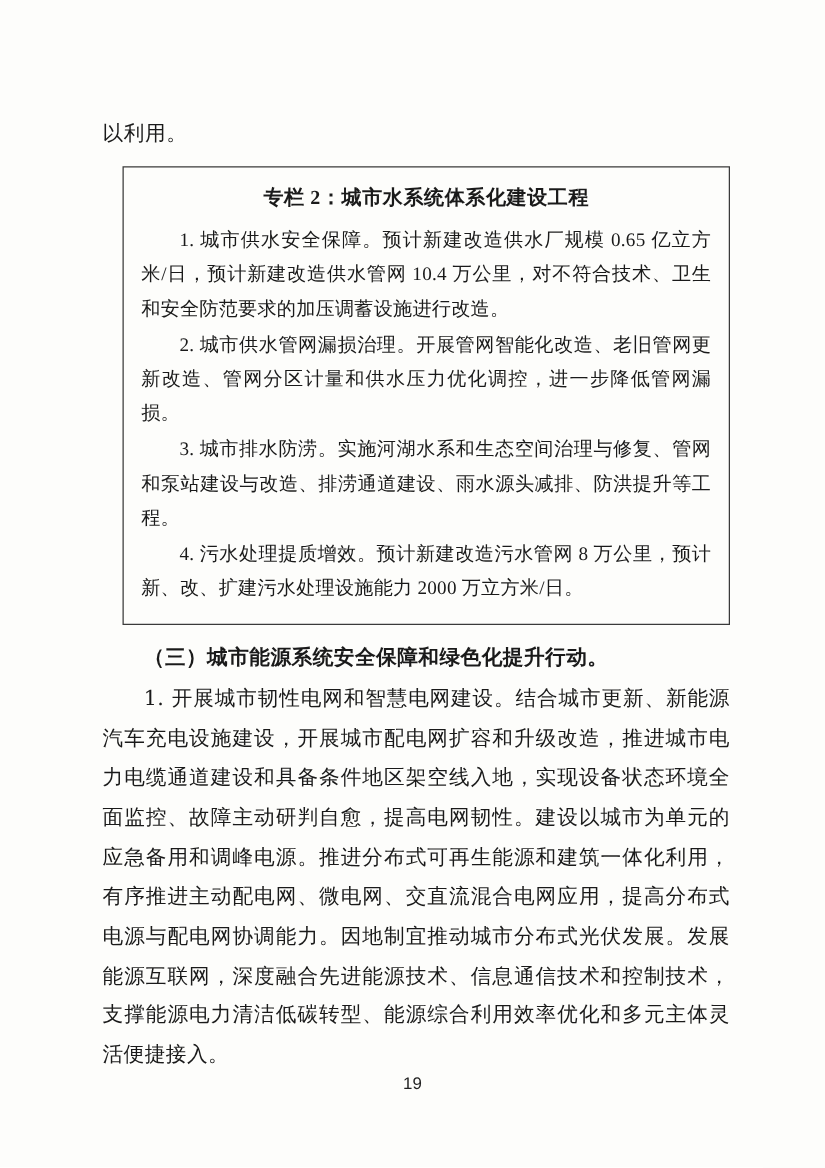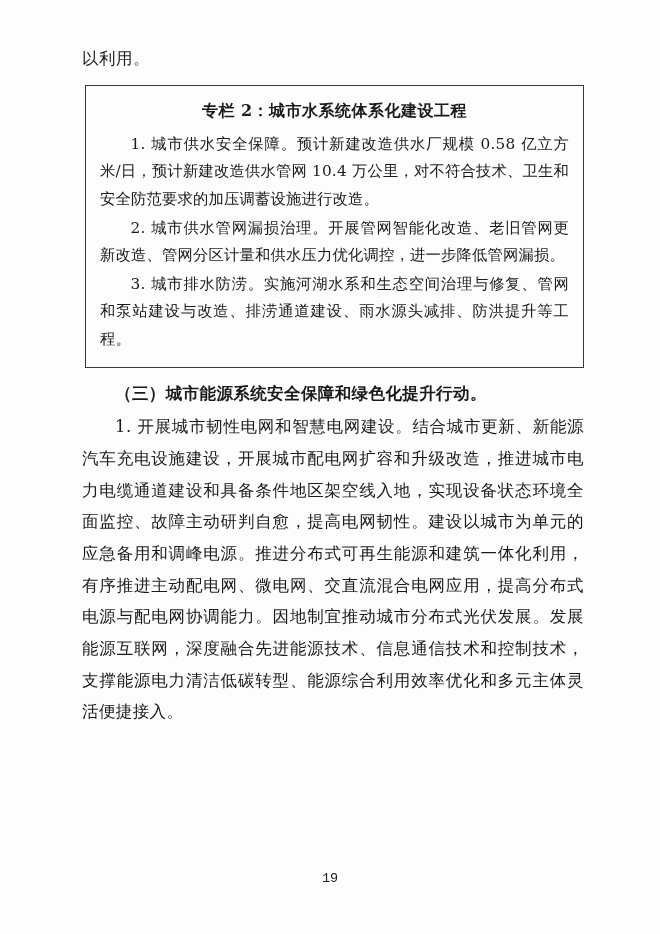--- a/index.html
+++ b/index.html
@@ -11,34 +11,35 @@
     width: 660px;
     height: 934px;
     font-family: "DejaVu Serif", serif;
     color: #1a1a1a;
   }
   .page {
     position: relative;
     width: 660px;
     height: 934px;
     box-sizing: border-box;
-    padding: 44px 76px 40px 82px;
+    padding: 92px 76px 40px 82px;
     background: #fdfdfb;
   }
   .lead-line {
     font-size: 16.5px;
     line-height: 1.85;
     letter-spacing: 0.5px;
     margin: 0 0 10px 0;
   }
   .callout {
     border: 1px solid #3a3a3a;
     padding: 10px 14px 12px 14px;
-    margin: 0 0 10px 3px;
+    margin: 0 0 10px 16px;
     box-sizing: border-box;
+    font-family: Liberation Serif, serif;
   }
   .callout-title {
     text-align: center;
     font-weight: bold;
     font-size: 16px;
     letter-spacing: 0.5px;
     margin: 2px 0 8px 0;
     line-height: 1.6;
   }
   .callout-item {
@@ -64,39 +65,40 @@
     letter-spacing: 0.4px;
     text-indent: 2em;
     margin: 0;
     text-align: justify;
     text-justify: inter-ideograph;
   }
   .page-number {
     position: absolute;
     left: 0;
     right: 0;
-    bottom: 48px;
+    bottom: 60px;
     text-align: center;
     font-size: 13.5px;
     color: #222;
-    font-family: Liberation Mono, monospace;
+    font-family: Liberation Sans, sans-serif;
   }
 </style>
 </head>
 <body>
 
 <div class="page">
 
   <p class="lead-line">以利用。</p>
 
   <div class="callout">
     <div class="callout-title">专栏 2：城市水系统体系化建设工程</div>
-    <p class="callout-item">1. 城市供水安全保障。预计新建改造供水厂规模 0.58 亿立方米/日，预计新建改造供水管网 10.4 万公里，对不符合技术、卫生和安全防范要求的加压调蓄设施进行改造。</p>
+    <p class="callout-item">1. 城市供水安全保障。预计新建改造供水厂规模 0.65 亿立方米/日，预计新建改造供水管网 10.4 万公里，对不符合技术、卫生和安全防范要求的加压调蓄设施进行改造。</p>
     <p class="callout-item">2. 城市供水管网漏损治理。开展管网智能化改造、老旧管网更新改造、管网分区计量和供水压力优化调控，进一步降低管网漏损。</p>
     <p class="callout-item">3. 城市排水防涝。实施河湖水系和生态空间治理与修复、管网和泵站建设与改造、排涝通道建设、雨水源头减排、防洪提升等工程。</p>
+    <p class="callout-item">4. 污水处理提质增效。预计新建改造污水管网 8 万公里，预计新、改、扩建污水处理设施能力 2000 万立方米/日。</p>
   </div>
 
   <p class="section-heading">（三）城市能源系统安全保障和绿色化提升行动。</p>
 
   <p class="body-para">1. 开展城市韧性电网和智慧电网建设。结合城市更新、新能源汽车充电设施建设，开展城市配电网扩容和升级改造，推进城市电力电缆通道建设和具备条件地区架空线入地，实现设备状态环境全面监控、故障主动研判自愈，提高电网韧性。建设以城市为单元的应急备用和调峰电源。推进分布式可再生能源和建筑一体化利用，有序推进主动配电网、微电网、交直流混合电网应用，提高分布式电源与配电网协调能力。因地制宜推动城市分布式光伏发展。发展能源互联网，深度融合先进能源技术、信息通信技术和控制技术，支撑能源电力清洁低碳转型、能源综合利用效率优化和多元主体灵活便捷接入。</p>
 
   <div class="page-number">19</div>
 
 </div>
 

